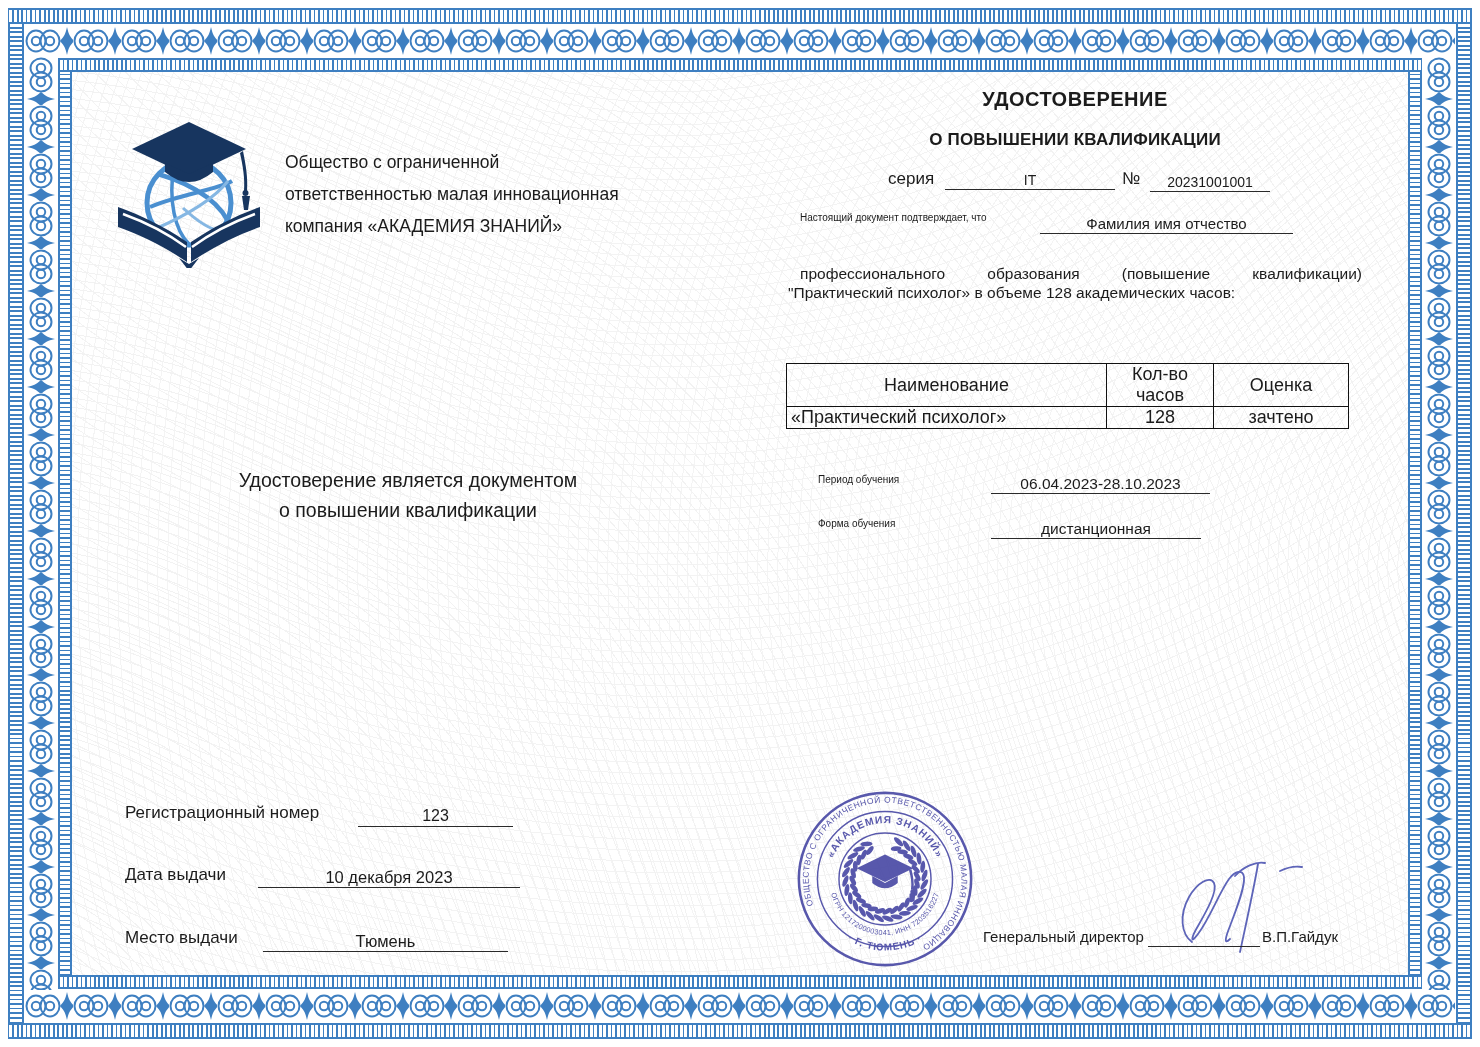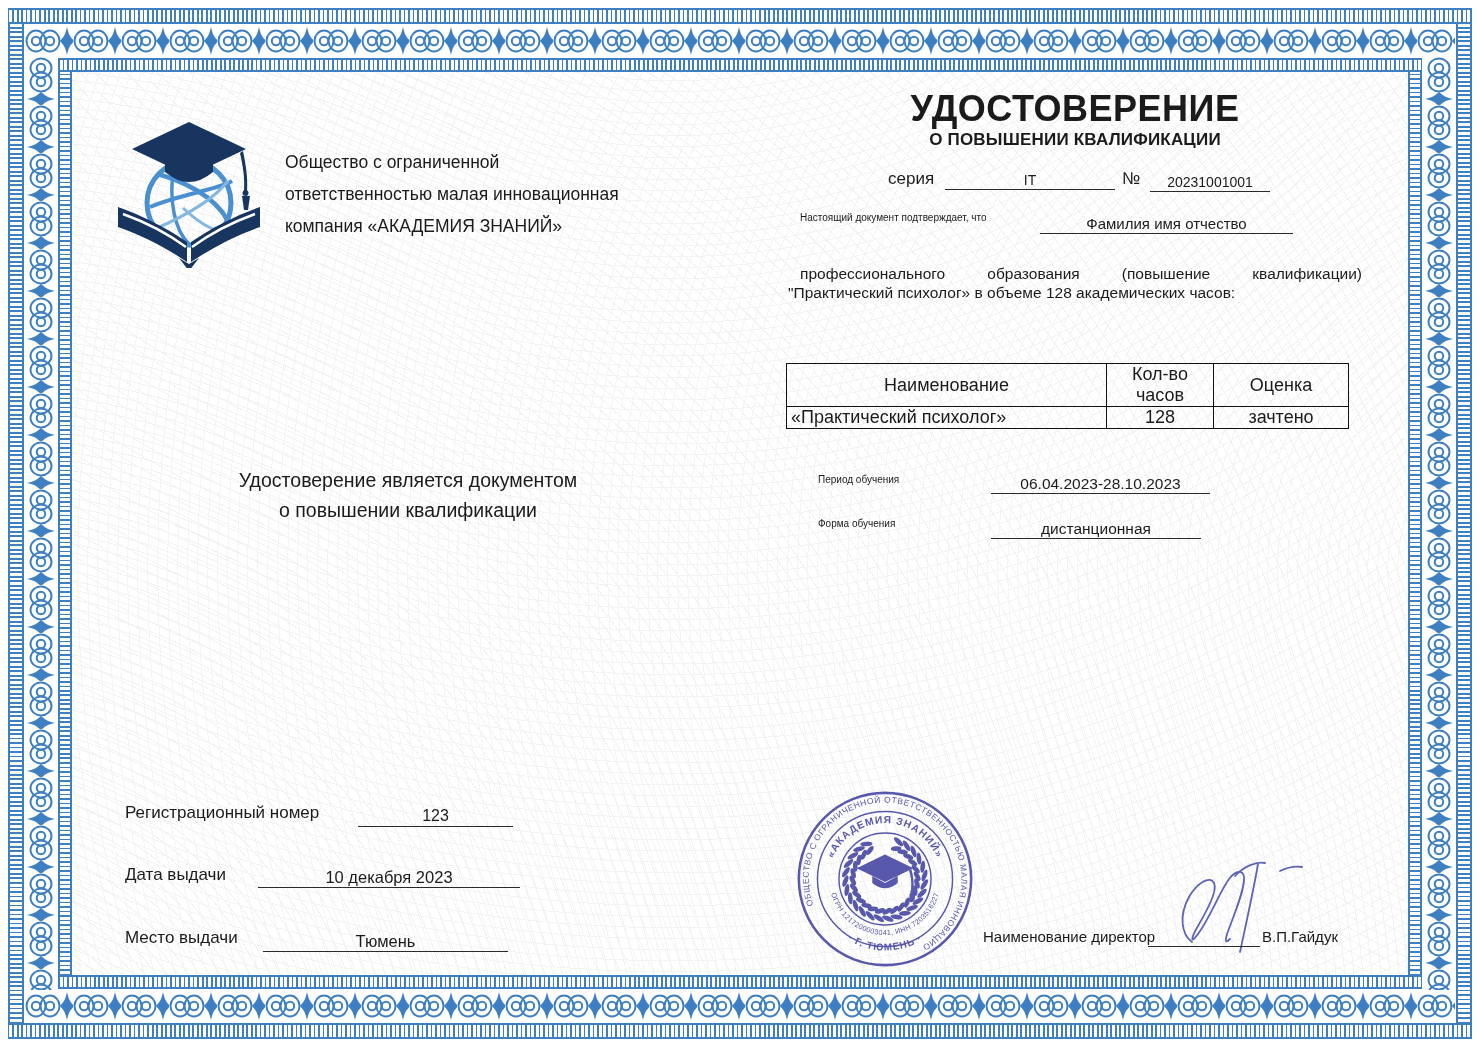--- a/index.html
+++ b/index.html
@@ -31,21 +31,21 @@
   .stripe-v{background:repeating-linear-gradient(0deg,var(--border-blue) 0 1.5px,#fff 1.5px 4.5px);
     border-left:2px solid var(--border-blue);border-right:2px solid var(--border-blue);box-sizing:border-box;}
   .knot{position:absolute;}
   
   .abs{position:absolute;}
   .fld{position:absolute;border-bottom:1.4px solid #2a2a2a;display:flex;align-items:flex-end;justify-content:center;box-sizing:border-box;}
   .fld span{display:block;line-height:1.1;padding-bottom:1px;}
   .lbl{white-space:nowrap;}
   
   .org-name{font-size:17.5px;line-height:32px;width:400px;}
-  .title{font-size:36px;font-weight:bold;letter-spacing:.5px;width:620px;text-align:center;}
+  .title{font-size:20px;font-weight:bold;letter-spacing:.5px;width:620px;text-align:center;}
   .subtitle{font-size:17px;font-weight:bold;width:620px;text-align:center;letter-spacing:.2px;}
   .statement{font-size:19.5px;line-height:30px;width:520px;text-align:center;}
   .small-lbl{font-size:10px;margin-left:12px;}
   .big-lbl{font-size:17px;}
   .para-line{width:562px;font-size:15.5px;line-height:19px;text-align:justify;text-align-last:justify;}
   .para-line.last{text-align:left;text-align-last:left;}
   table.course{border-collapse:collapse;width:562px;font-size:18px;table-layout:fixed;}
   table.course th,table.course td{border:1.6px solid #111;padding:0 4px;height:19px;font-weight:normal;box-sizing:border-box;}
   table.course th{text-align:center;height:17px;}
   td.c{text-align:center;}
@@ -300,17 +300,17 @@
 
   <svg class="abs" style="left:1140px;top:838px;" width="180" height="125" viewBox="0 0 180 125">
     <g stroke="#4d55b2" stroke-width="1.8" fill="none" stroke-linecap="round" opacity=".9">
       <path d="M52,104 C41,96 39,77 49,59 C57,45 70,37 74,45 C78,53 66,74 58,88 C52,98 49,108 58,96 C70,80 79,55 89,41 C95,33 103,31 104,39 C105,50 96,72 90,88 C86,98 83,108 90,101"></path>
       <path d="M95,38 C103,29 116,23 125,25"></path>
       <path d="M118,26 C114,50 106,86 100,114"></path>
       <path d="M140,33 C148,29 156,28 162,29"></path>
     </g>
   </svg>
 
-  <div class="abs dir-row lbl" style="left:983px;top:928px;">Наименование директор</div>
+  <div class="abs dir-row lbl" style="left:983px;top:928px;">Генеральный директор</div>
   <div class="abs" style="left:1148px;top:918px;width:112px;height:28px;border-bottom:1.4px solid #2a2a2a;"></div>
   <div class="abs dir-row lbl" style="left:1262px;top:928px;">В.П.Гайдук</div>
 
 </div>
 
 </body></html>

